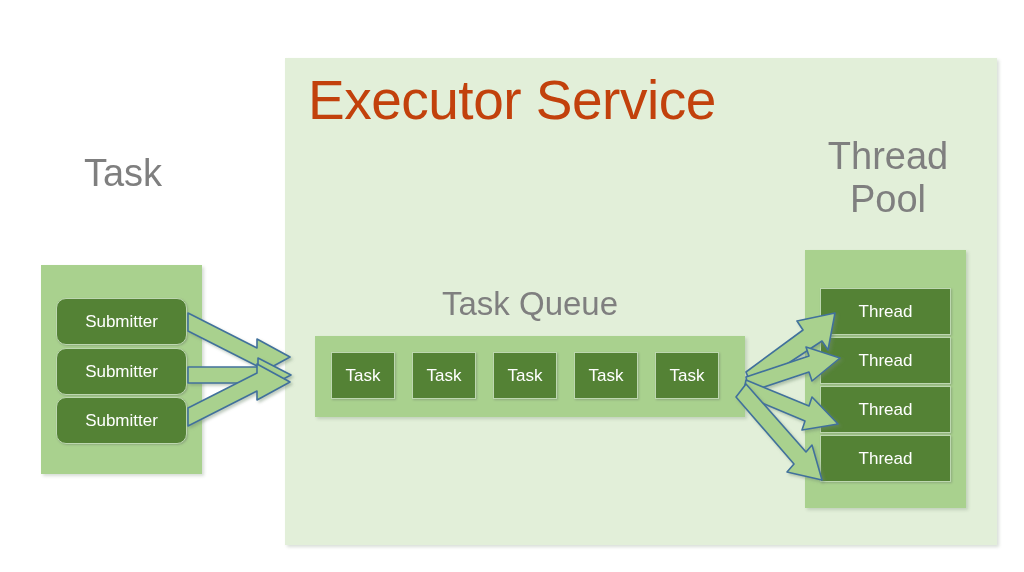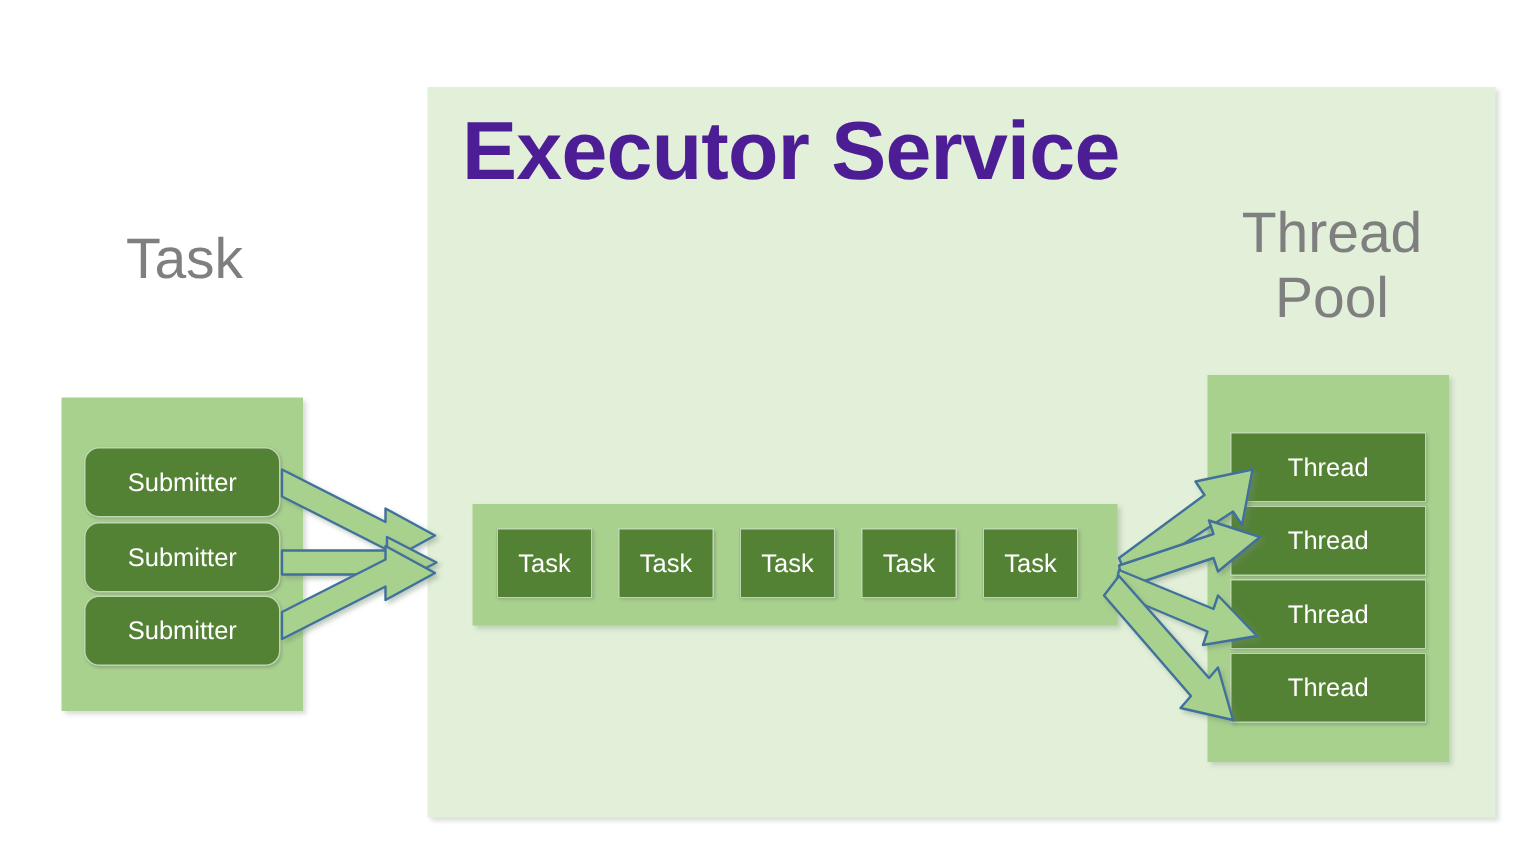--- a/index.html
+++ b/index.html
@@ -28,22 +28,22 @@
     background: #e2efd9;
     box-shadow: 2px 2px 3px rgba(120,140,120,0.28);
   }
   .executor-title {
     position: absolute;
     left: 308px;
     top: 72px;
     width: 520px;
     font-size: 55px;
     line-height: 1.05;
-    color: #4c1d95;
-    font-weight: bold;
+    color: #c2410c;
+    font-weight: normal;
     letter-spacing: -0.5px;
     white-space: nowrap;
   }
 
   
   .group-label {
     position: absolute;
     color: #7f7f7f;
     font-weight: normal;
     text-align: center;
@@ -129,20 +129,21 @@
   <div class="executor-title">Executor Service</div>
 
   <div class="group-label label-submitters">
     <div>Task</div>
   </div>
   <div class="container-box submitters-box"></div>
   <div class="chip chip-submitter sub-1">Submitter</div>
   <div class="chip chip-submitter sub-2">Submitter</div>
   <div class="chip chip-submitter sub-3">Submitter</div>
 
+  <div class="group-label label-taskqueue">Task Queue</div>
   <div class="container-box queue-box"></div>
   <div class="chip chip-task task-1">Task</div>
   <div class="chip chip-task task-2">Task</div>
   <div class="chip chip-task task-3">Task</div>
   <div class="chip chip-task task-4">Task</div>
   <div class="chip chip-task task-5">Task</div>
 
   <div class="group-label label-threadpool">
     <div>Thread</div>
     <div>Pool</div>

